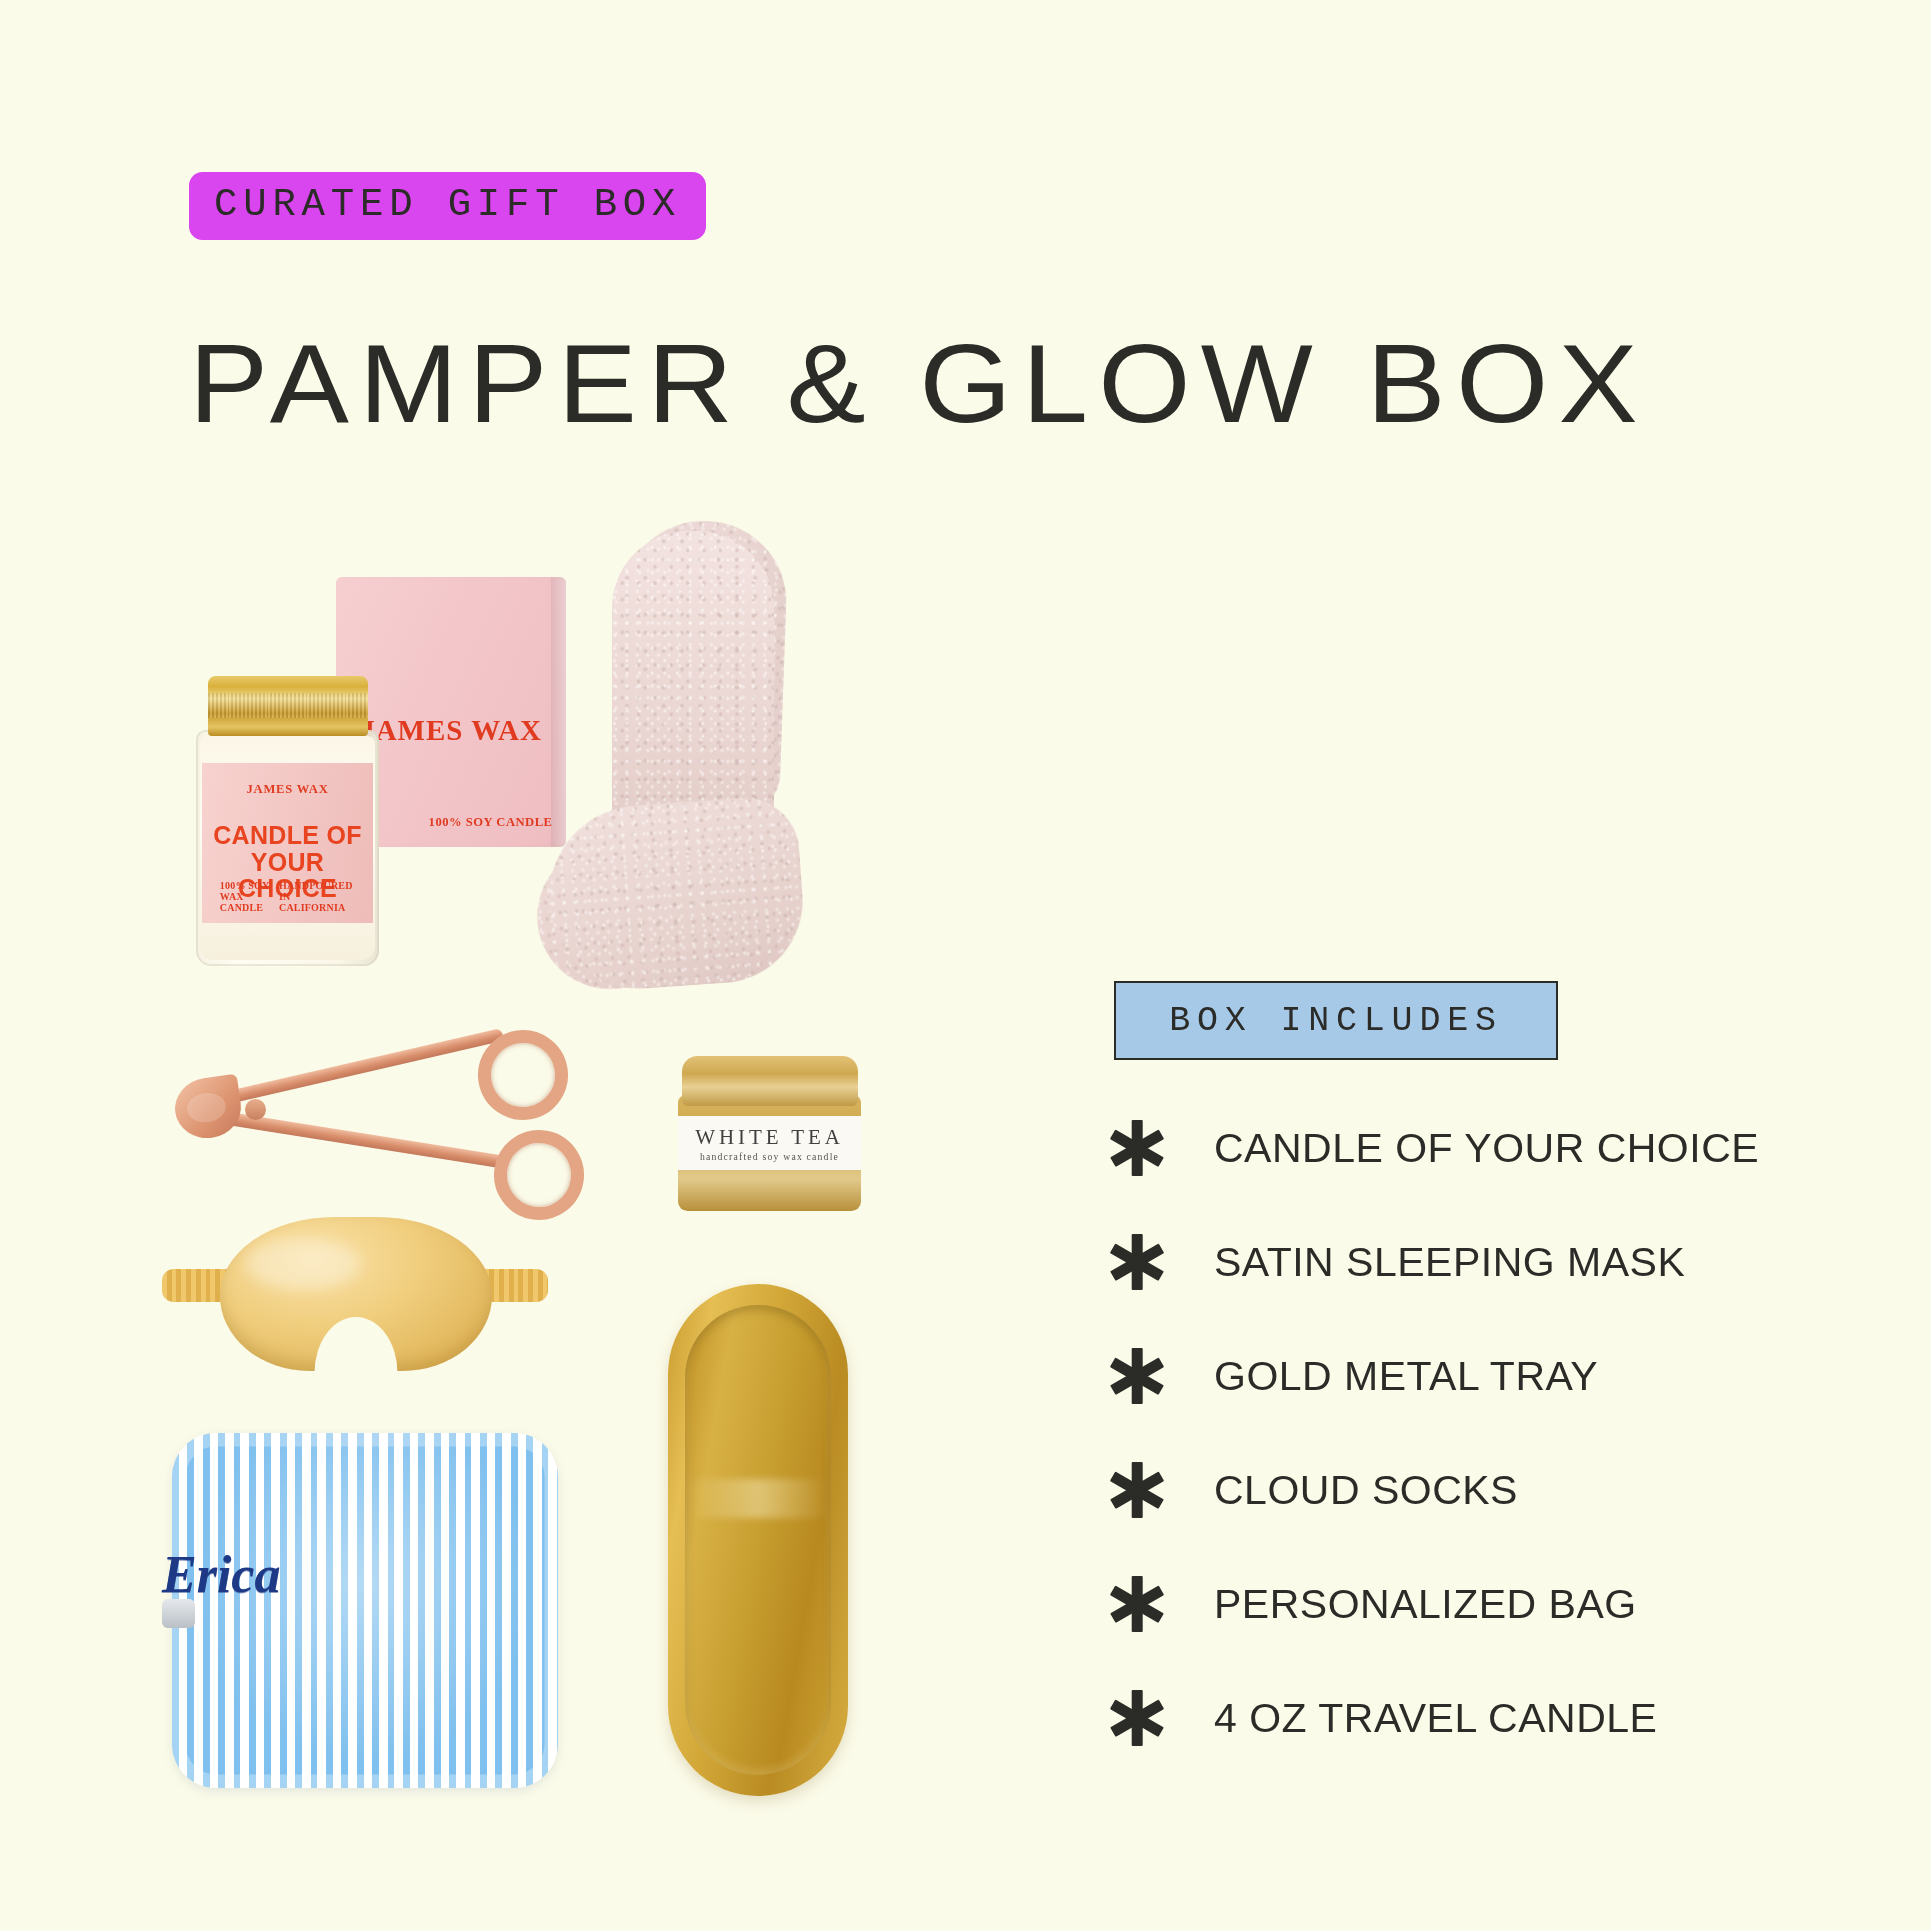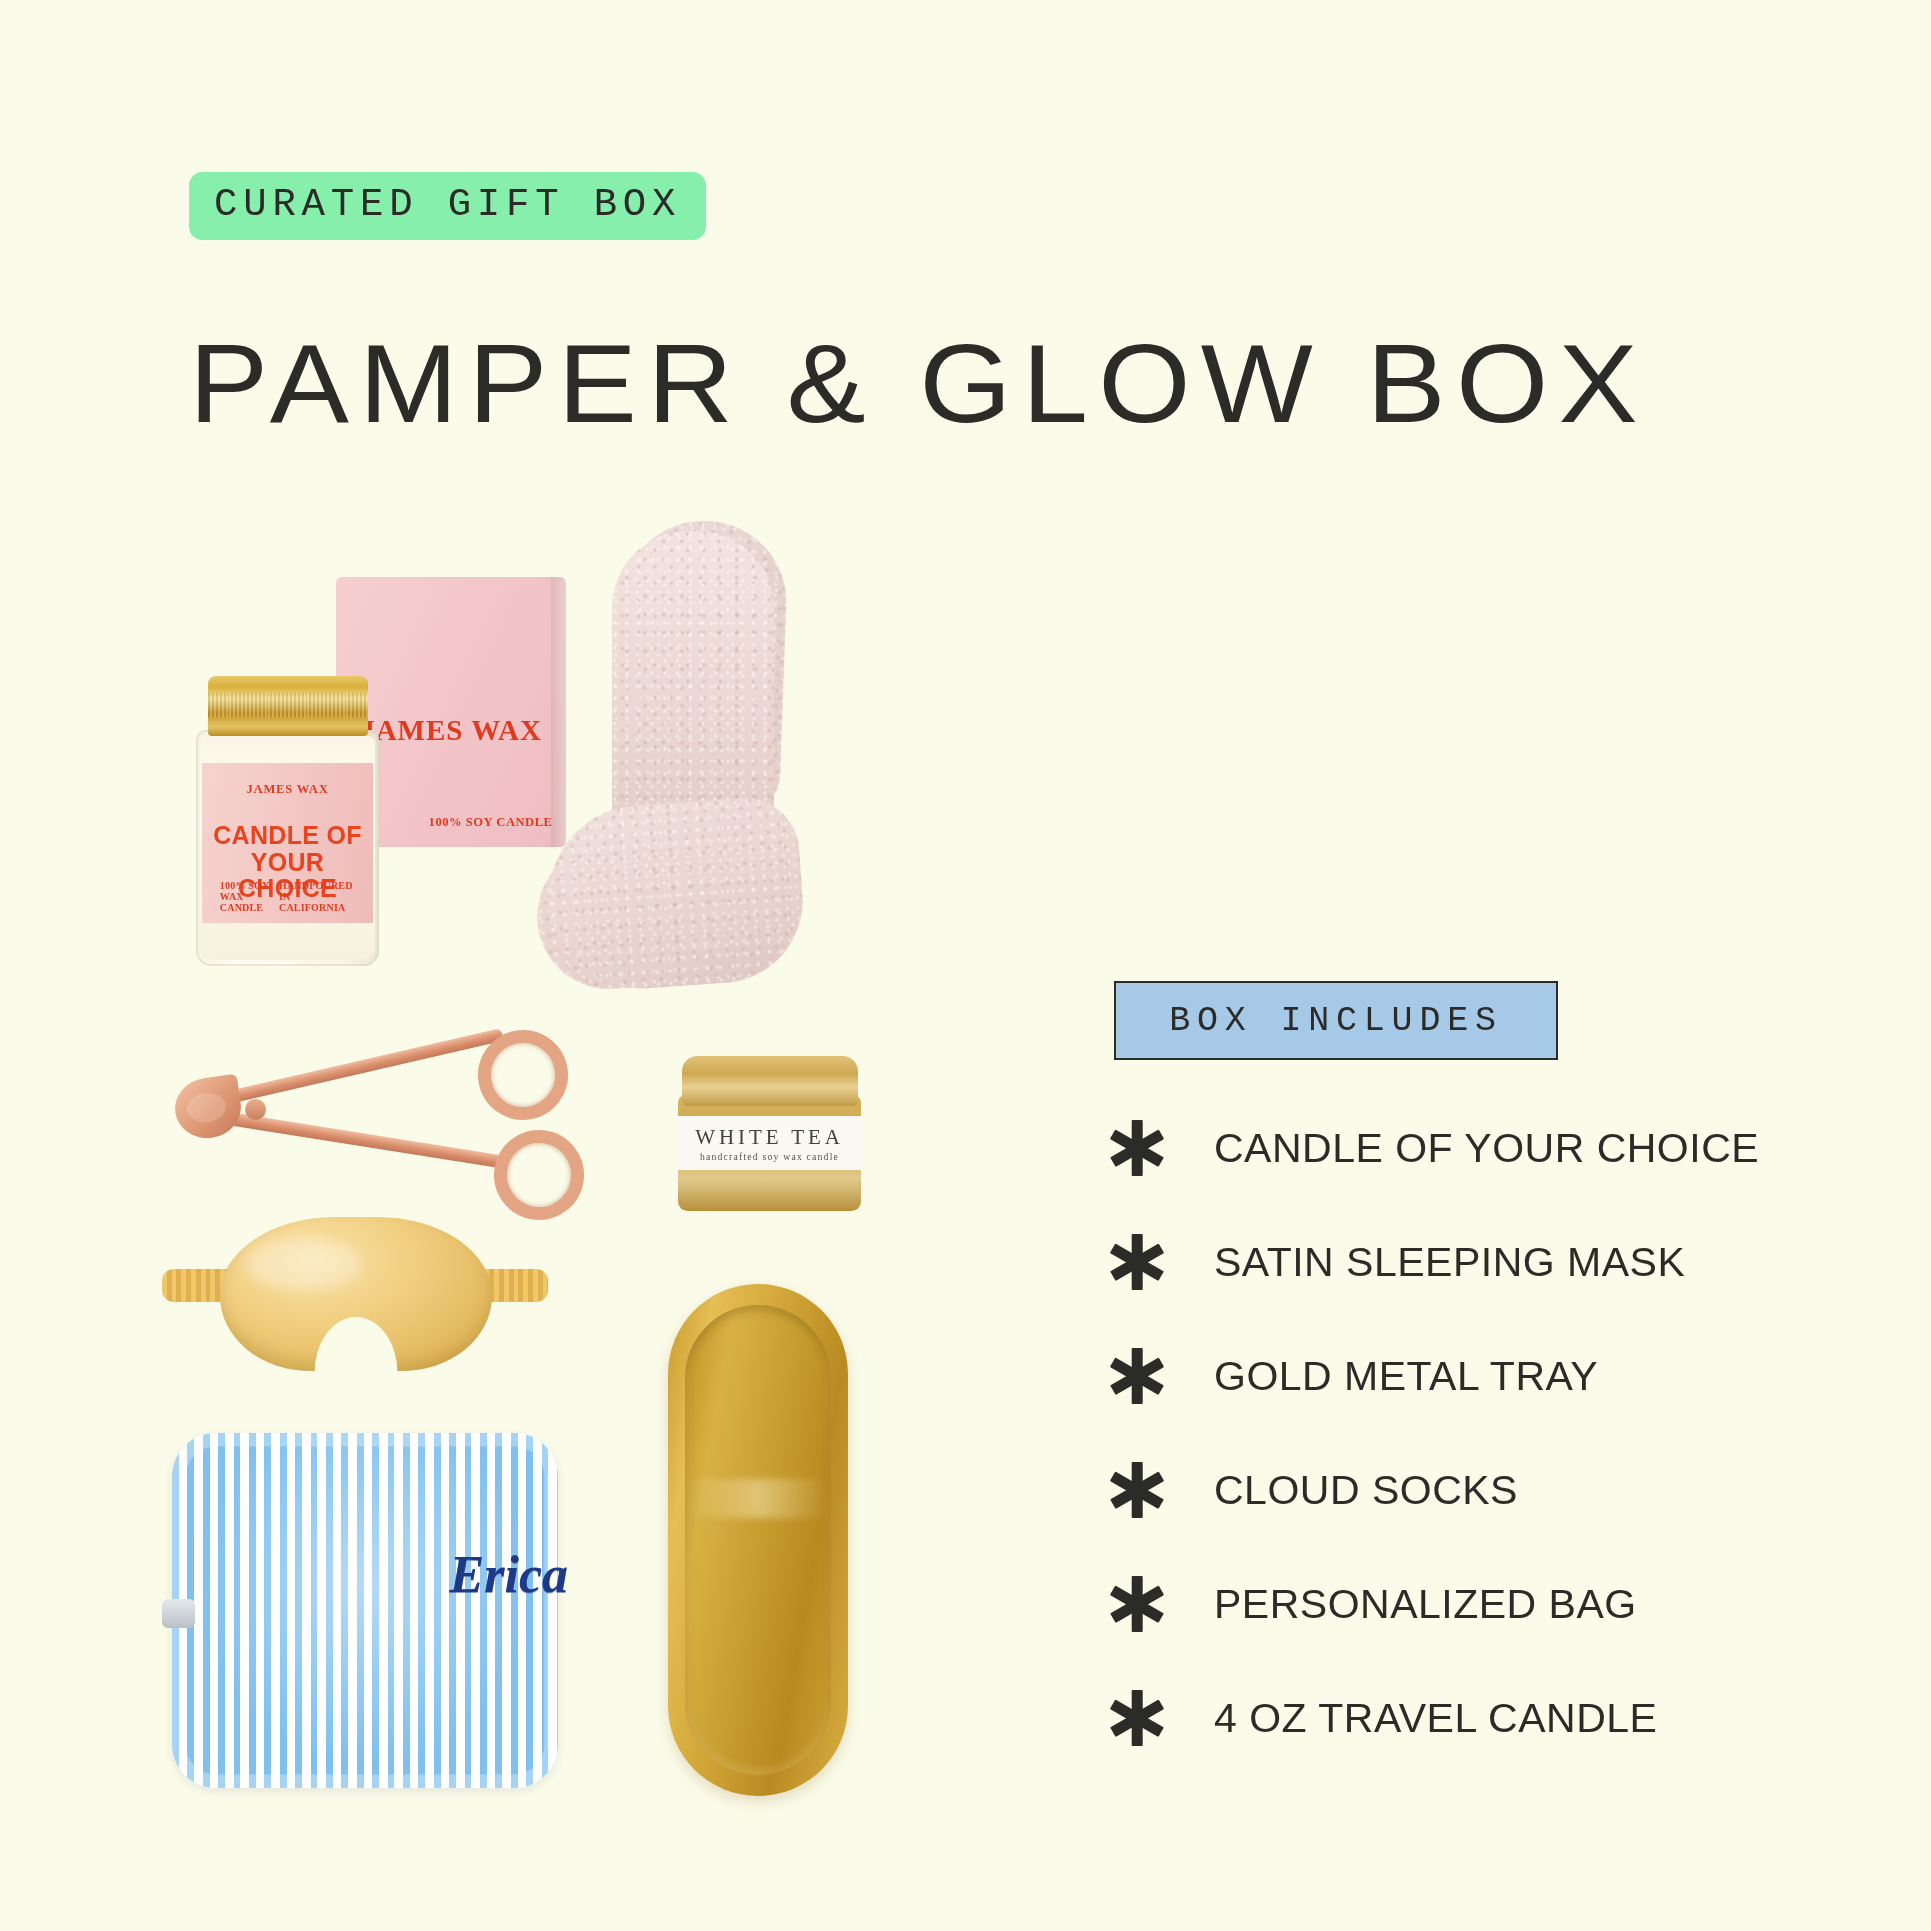--- a/index.html
+++ b/index.html
@@ -9,21 +9,21 @@
     font-family:"Liberation Sans", sans-serif;
     color:#2B2B28;
     overflow:hidden;
     position:relative;
   }
   .stage{position:absolute;inset:0;}
 
   
   .eyebrow{
     position:absolute; left:189px; top:172px;
-    background:#86efac;
+    background:#d946ef;
     border-radius:13.5px;
     padding:13.5px 25px 15.4px 25px;
     font-size:39px;
     letter-spacing:5.8px;
     font-family:"Liberation Mono", monospace;
     color:#2B2B28;
     line-height:1;
     white-space:nowrap;
   }
   .title{
@@ -237,21 +237,21 @@
   .pouch-body{position:absolute;left:9.7px;top:5.8px;width:386px;height:355px;
     border-radius:44px;
     background:
       repeating-linear-gradient(90deg,#7FC0EE 0 6.8px,#FFFFFF 6.8px 15.4px);
     box-shadow:inset 0 0 0 9.7px rgba(255,255,255,.0), 0 3.9px 9.7px rgba(90,120,150,.14);
     overflow:hidden;}
   .pouch-body:before{content:"";position:absolute;inset:0;
     background:radial-gradient(ellipse at 50% 42%, rgba(255,255,255,.42) 0%, rgba(255,255,255,0) 62%);}
   .pouch-trim{position:absolute;left:9.7px;top:5.8px;width:386px;height:355px;border-radius:44px;
     box-shadow:inset 0 0 0 13.5px rgba(255,255,255,.30);pointer-events:none;}
-  .pouch-name{position:absolute;left:0;right:0;top:118px;text-align:right;
+  .pouch-name{position:absolute;left:0;right:0;top:118px;text-align:left;
     font-family:"Liberation Serif",serif;font-style:italic;font-weight:700;
     font-size:52px;color:#1E3A86;letter-spacing:0px;
     text-shadow:0 1px 0 rgba(30,58,134,.5);}
   .pouch-zip{position:absolute;left:0px;top:172px;width:33px;height:29px;border-radius:5.8px;
     background:linear-gradient(180deg,#E6E9EC,#B9C0C6);}
 </style>
 </head>
 <body>
 
 <div class="stage">

